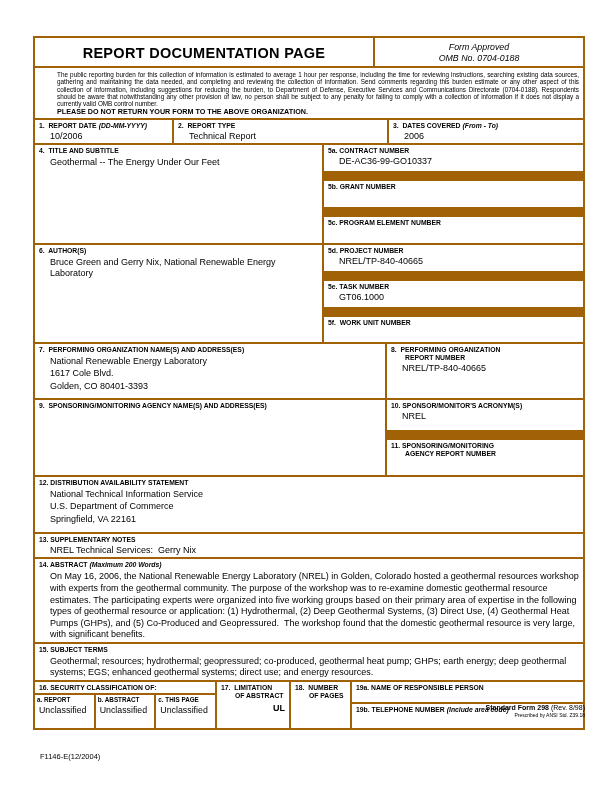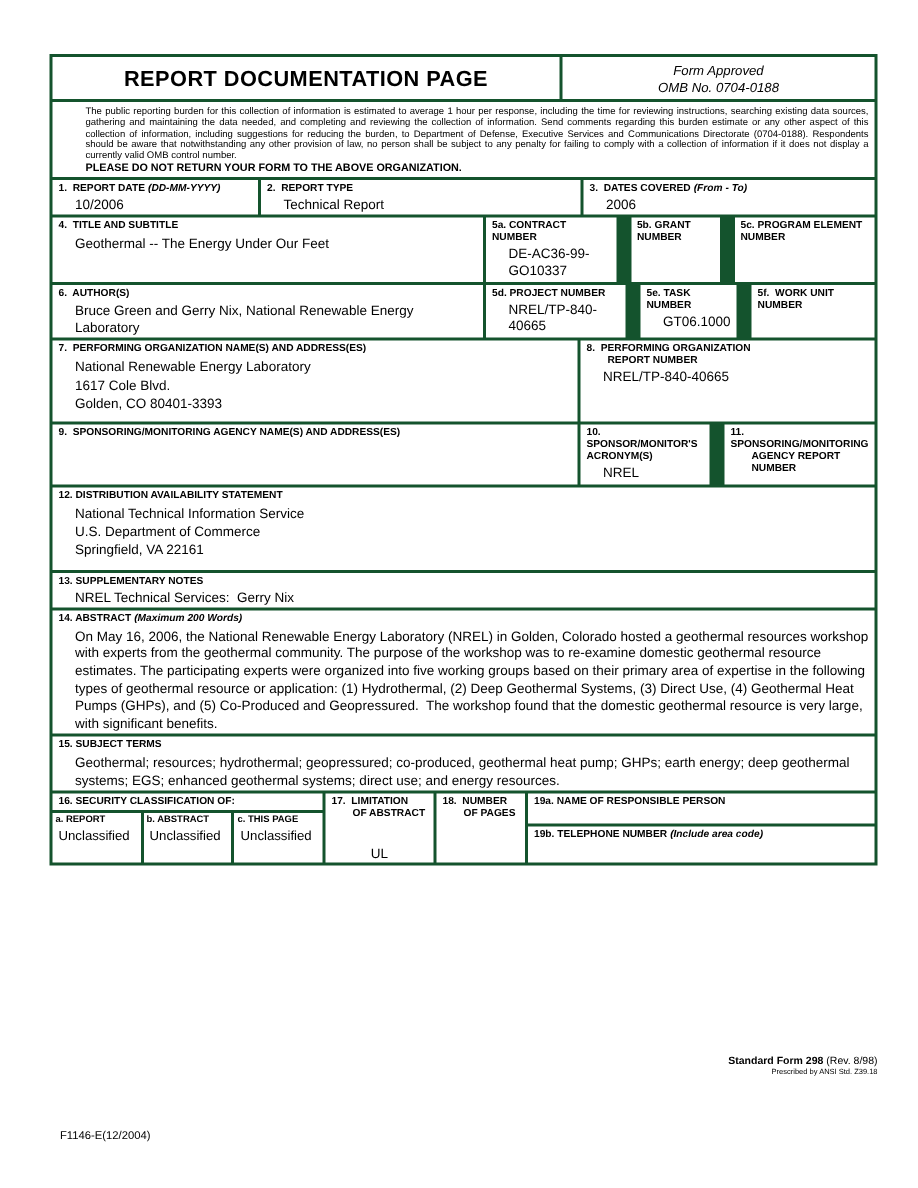--- a/index.html
+++ b/index.html
@@ -7,26 +7,26 @@
   body {
     width: 612px; height: 792px;
     background: #ffffff;
     font-family: "Liberation Sans", sans-serif;
     color: #000;
     position: relative;
     overflow: hidden;
   }
   .form {
     position: absolute; left: 33px; top: 36px; width: 552px;
-    background: #14532d;
+    background: #a16207;
     padding: 2px;
     display: flex; flex-direction: column; gap: 2px;
   }
   .row { display: flex; gap: 2px; }
-  .col { display: flex; flex-direction: row; gap: 10px; flex: 1; }
+  .col { display: flex; flex-direction: column; gap: 10px; flex: 1; }
   .cell { background: #fff; padding: 2px 4px 1px 4px; }
 
   
   .hdr-title {
     flex: 0 0 338px; display: flex; align-items: center; justify-content: center;
     font-weight: bold; font-size: 14.5px; letter-spacing: .3px; min-height: 28px;
   }
   .hdr-approved {
     flex: 1; display: flex; flex-direction: column; align-items: center; justify-content: center;
     font-style: italic; font-size: 8.8px; line-height: 10.5px;
@@ -61,21 +61,21 @@
   .sec16-hdr { min-height: 11px; }
   .sec16-sub { display: flex; gap: 2px; flex: 1; }
   .sec-sub-cell { background: #fff; padding: 1px 2px; flex: 1; }
   .sec-sub-cell .lbl { font-size: 6.3px; }
   .sec-sub-cell .val { padding-left: 2px; font-size: 8.8px; }
   .sec17 { flex: 0 0 72px; min-height: 46px; }
   .sec18 { flex: 0 0 59px; }
   .sec19 { flex: 1; display: flex; flex-direction: column; gap: 2px; }
   .sec19a { flex: 0 0 20px; }
   .sec19b { flex: 1; }
-  .ul-val { text-align: center; font-size: 9px; margin-top: 17px; }
+  .ul-val { text-align: right; font-size: 9px; margin-top: 3px; font-weight: bold; }
 
   
   .footer-right { position: absolute; right: 27px; top: 704px; text-align: right; }
   .footer-line1 { font-size: 7px; }
   .footer-line1 .bold { font-weight: bold; }
   .footer-line2 { font-size: 5px; margin-top: 1px; }
   .doc-code { position: absolute; left: 40px; top: 752px; font-size: 7.5px; }
 </style>
 </head>
 <body>

